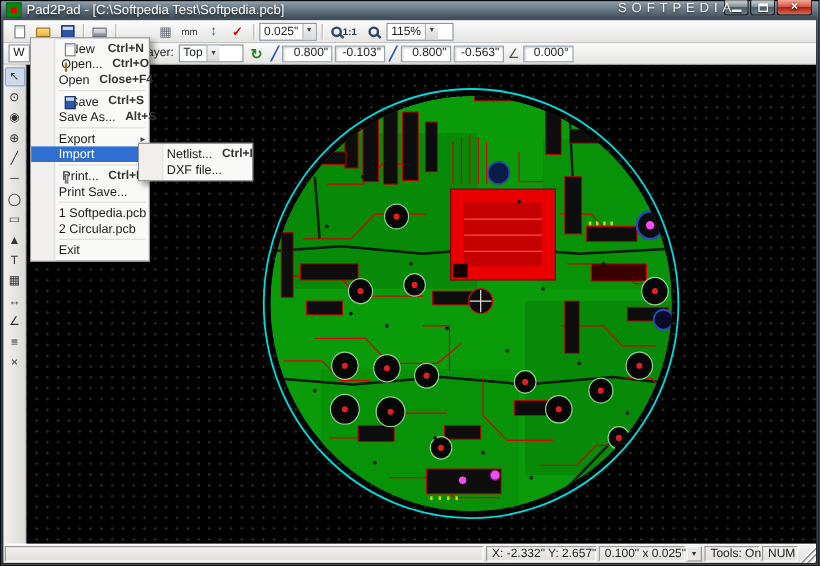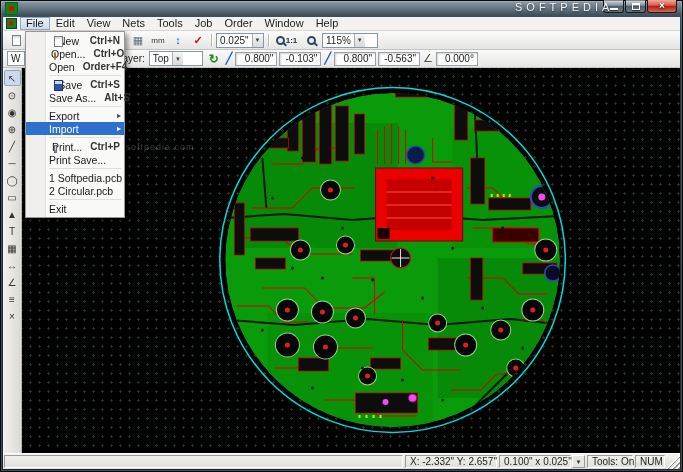--- a/index.html
+++ b/index.html
@@ -99,49 +99,38 @@
   .i-floppy{width:11px;height:11px;background:#2f55a0;border:1px solid #1a3570;box-shadow:inset 0 3px 0 #cfd8ea;}
   .i-printer{width:12px;height:8px;margin-top:2px;background:linear-gradient(#dfe3e8,#aab2ba);border:1px solid #6a7078;box-shadow:inset 0 -2px 0 #8a929a;}
 </style>
 </head>
 <body>
 
 <div class="window">
 
   <div class="titlebar">
     <div class="app-icon"></div>
+    <span class="title-text">Pad2Pad - [C:\Softpedia Test\Softpedia.pcb]</span>
     <div class="win-btns">
       <div class="win-btn">
           <span class="glyph-min"></span>
         </div>
       <div class="win-btn">
           <span class="glyph-max"></span>
         </div>
       <div class="win-btn close">
           <span>×</span>
         </div>
     </div>
   </div>
   <div class="watermark">SOFTPEDIA</div>
   <div class="watermark-small">www.softpedia.com</div>
 
   <div class="app">
 
-    <div class="menubar">
-      <div class="mdi-icon"></div>
-      <span class="menu-item active">File</span>
-      <span class="menu-item">Edit</span>
-      <span class="menu-item">View</span>
-      <span class="menu-item">Nets</span>
-      <span class="menu-item">Tools</span>
-      <span class="menu-item">Job</span>
-      <span class="menu-item">Order</span>
-      <span class="menu-item">Window</span>
-      <span class="menu-item">Help</span>
-    </div>
 
     <div class="toolbar tb1">
       <div class="tbtn">
           <span class="t-ic i-page"></span>
         </div>
       <div class="tbtn">
           <span class="t-ic i-folder"></span>
         </div>
       <div class="tbtn">
           <span class="t-ic i-floppy"></span>
@@ -411,21 +400,21 @@
       <span class="lbl">New</span>
       <span class="sc">Ctrl+N</span>
     </div>
     <div class="mrow">
       <span class="mi t-ic i-folder"></span>
       <span class="lbl">Open...</span>
       <span class="sc">Ctrl+O</span>
     </div>
     <div class="mrow">
       <span class="lbl">Open</span>
-      <span class="sc">Order+F4</span>
+      <span class="sc">Close+F4</span>
     </div>
     <div class="msep"></div>
     <div class="mrow">
       <span class="mi t-ic i-floppy"></span>
       <span class="lbl">Save</span>
       <span class="sc">Ctrl+S</span>
     </div>
     <div class="mrow">
       <span class="lbl">Save As...</span>
       <span class="sc">Alt+S</span>
@@ -454,14 +443,24 @@
     </div>
     <div class="mrow">
       <span class="lbl">2 Circular.pcb</span>
     </div>
     <div class="msep"></div>
     <div class="mrow">
       <span class="lbl">Exit</span>
     </div>
   </div>
 
+  <div class="popup import-menu">
+    <div class="gutter"></div>
+    <div class="mrow">
+      <span class="lbl">Netlist...</span>
+      <span class="sc">Ctrl+I</span>
+    </div>
+    <div class="mrow">
+      <span class="lbl">DXF file...</span>
+    </div>
+  </div>
 
 </div>
 
 </body></html>

